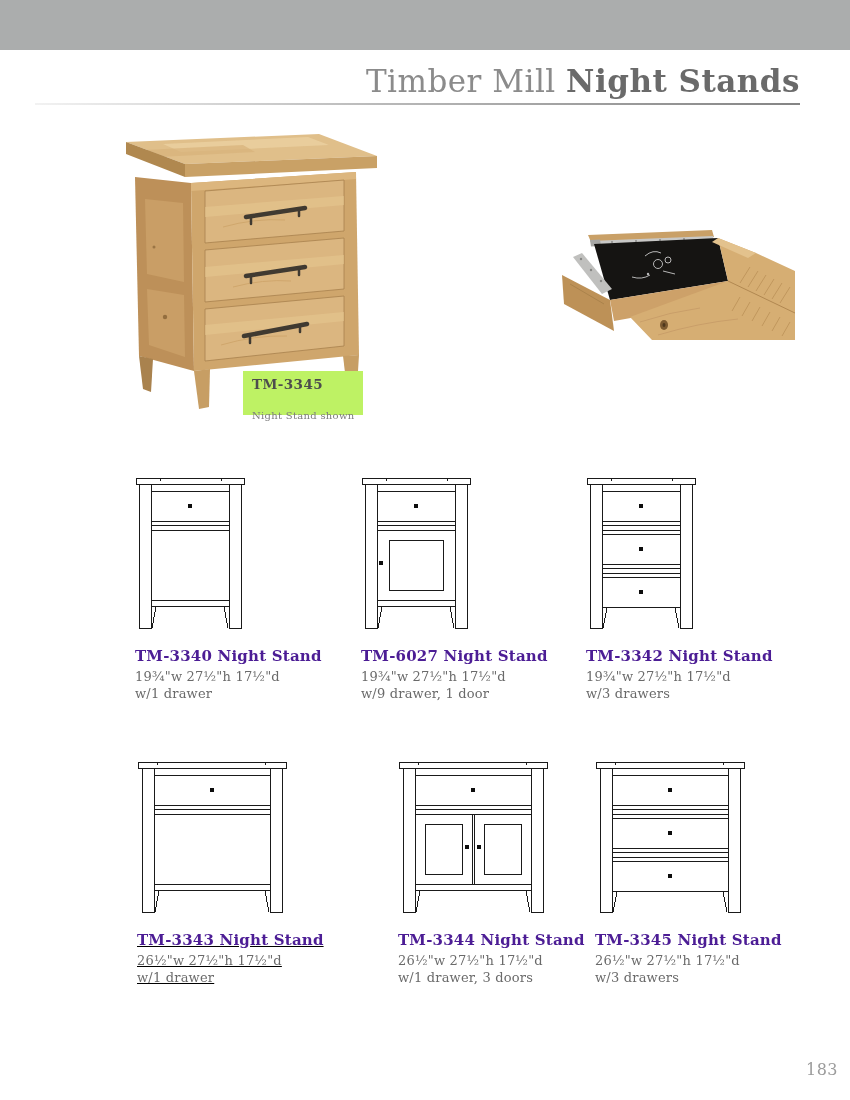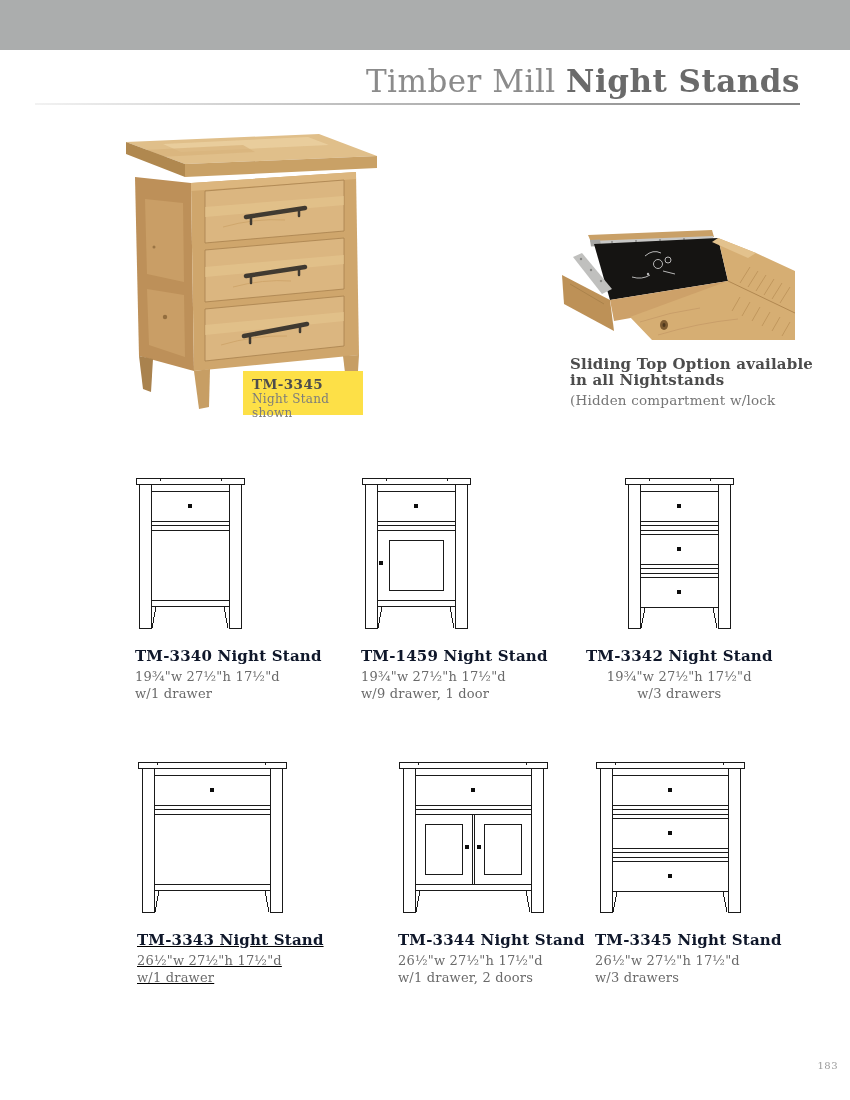--- a/index.html
+++ b/index.html
@@ -5,33 +5,33 @@
   html,body{margin:0;padding:0;background:#fff;}
   .page{position:relative;width:850px;height:1100px;background:#ffffff;overflow:hidden;
         font-family:"DejaVu Serif", serif;}
   .top-bar{position:absolute;left:0;top:0;width:850px;height:50px;background:#abadad;}
   .title{position:absolute;top:64px;right:50px;font-size:31px;line-height:34px;letter-spacing:.5px;white-space:nowrap;}
   .t-reg{color:#8b8b8b;font-weight:400;}
   .t-bold{color:#6a6a6a;font-weight:700;}
   .rule{position:absolute;left:35px;top:103px;width:765px;height:2px;
         background:linear-gradient(to right,#f2f2f2,#b9b9b9 45%,#848484);}
   .hero{position:absolute;left:93px;top:127px;width:300px;height:292px;}
-  .hero-cap{position:absolute;left:243px;top:371px;width:120px;height:44px;background:#fde047;
+  .hero-cap{position:absolute;left:243px;top:371px;width:120px;height:44px;background:#bef264;
             box-sizing:border-box;padding:5px 6px 0 9px;}
   .hc-model{font-weight:700;font-size:13.5px;color:#4d4d4d;letter-spacing:.4px;}
-  .hc-text{font-size:12px;color:#7c7c7c;letter-spacing:.3px;margin-top:0;}
+  .hc-text{font-size:10px;color:#7c7c7c;letter-spacing:.3px;margin-top:18px;}
   .slide-photo{position:absolute;left:560px;top:227px;width:235px;height:113px;}
   .slide-cap{position:absolute;left:570px;top:356px;width:250px;}
   .sc-b{font-weight:700;font-size:15px;line-height:16px;color:#4c4c4c;letter-spacing:.2px;}
   .sc-n{font-size:13.5px;color:#757575;margin-top:4px;letter-spacing:.2px;}
   .cell{position:absolute;}
   .drawing{margin-bottom:14px;}
-  .pname{font-weight:700;font-size:15px;color:#0f172a;letter-spacing:.2px;margin-bottom:4px;}
+  .pname{font-weight:700;font-size:15px;color:#4c1d95;letter-spacing:.2px;margin-bottom:4px;}
   .pdims,.pconf{font-size:13px;color:#6a6a6a;line-height:16.5px;letter-spacing:.2px;}
-  .pageno{position:absolute;right:12px;top:1060px;font-size:10px;color:#9b9b9b;letter-spacing:.5px;}
+  .pageno{position:absolute;right:12px;top:1060px;font-size:16px;color:#9b9b9b;letter-spacing:.5px;}
 </style>
 </head>
 <body>
 
 <div class="page">
 
   <div class="top-bar"></div>
 
   <div class="title"><span class="t-reg">Timber Mill </span><span class="t-bold">Night Stands</span></div>
 
@@ -134,25 +134,20 @@
       </g>
       <ellipse cx="104" cy="98" rx="4" ry="5" fill="#7c5a30"></ellipse>
       <ellipse cx="104" cy="98" rx="1.5" ry="2" fill="#4e371c"></ellipse>
       <g stroke="#c09463" stroke-width="1" fill="none" opacity=".6">
         <path d="M80,95 q30,-10 60,-14"></path>
         <path d="M98,108 q40,-12 80,-16"></path>
       </g>
     </svg>
   </div>
 
-  <div class="slide-cap">
-    <div class="sc-b">Sliding Top Option available</div>
-    <div class="sc-b">in all Nightstands</div>
-    <div class="sc-n">(Hidden compartment w/lock</div>
-  </div>
 
   <div class="cell" style="left:135px;top:477px;">
     <div class="drawing"><svg viewBox="0 0 110 152" width="110" height="152" shape-rendering="crispEdges">
           <rect x="1" y="1" width="108" height="6" stroke="#1a1a1a" stroke-width="1" fill="none"></rect>
           <path d="M25 1 v3 M86 1 v3" stroke="#1a1a1a" stroke-width="1" fill="none"></path>
           <rect x="4" y="7" width="12" height="144" stroke="#1a1a1a" stroke-width="1" fill="none"></rect>
           <rect x="94" y="7" width="12" height="144" stroke="#1a1a1a" stroke-width="1" fill="none"></rect>
           <rect x="16" y="14" width="78" height="30" stroke="#1a1a1a" stroke-width="1" fill="none"></rect>
           <circle cx="55" cy="29" r="2.2" fill="#0d0d0d"></circle>
           <rect x="16" y="48" width="78" height="5" stroke="#1a1a1a" stroke-width="1" fill="none"></rect>
@@ -172,26 +167,26 @@
           <rect x="94" y="7" width="12" height="144" stroke="#1a1a1a" stroke-width="1" fill="none"></rect>
           <rect x="16" y="14" width="78" height="30" stroke="#1a1a1a" stroke-width="1" fill="none"></rect>
           <circle cx="55" cy="29" r="2.2" fill="#0d0d0d"></circle>
           <rect x="16" y="48" width="78" height="5" stroke="#1a1a1a" stroke-width="1" fill="none"></rect>
           <rect x="16" y="53" width="78" height="70" stroke="#1a1a1a" stroke-width="1" fill="none"></rect>
           <rect x="28" y="63" width="54" height="50" stroke="#1a1a1a" stroke-width="1" fill="none"></rect>
           <circle cx="20" cy="86" r="2.2" fill="#0d0d0d"></circle>
           <rect x="16" y="123" width="78" height="6" stroke="#1a1a1a" stroke-width="1" fill="none"></rect>
           <path d="M21 130 L17 151 M89 130 L93 151" stroke="#1a1a1a" stroke-width="1" fill="none"></path>
         </svg></div>
-    <div class="pname">TM-1459 Night Stand</div>
+    <div class="pname">TM-6027 Night Stand</div>
     <div class="pdims">19¾"w 27½"h 17½"d</div>
     <div class="pconf">w/9 drawer, 1 door</div>
   </div>
 
-  <div class="cell" style="left:586px;top:477px;text-align:center;">
+  <div class="cell" style="left:586px;top:477px;">
     <div class="drawing"><svg viewBox="0 0 110 152" width="110" height="152" shape-rendering="crispEdges">
           <rect x="1" y="1" width="108" height="6" stroke="#1a1a1a" stroke-width="1" fill="none"></rect>
           <path d="M25 1 v3 M86 1 v3" stroke="#1a1a1a" stroke-width="1" fill="none"></path>
           <rect x="4" y="7" width="12" height="144" stroke="#1a1a1a" stroke-width="1" fill="none"></rect>
           <rect x="94" y="7" width="12" height="144" stroke="#1a1a1a" stroke-width="1" fill="none"></rect>
           <rect x="16" y="14" width="78" height="30" stroke="#1a1a1a" stroke-width="1" fill="none"></rect>
           <circle cx="55" cy="29" r="2.2" fill="#0d0d0d"></circle>
           <rect x="16" y="48" width="78" height="5" stroke="#1a1a1a" stroke-width="1" fill="none"></rect>
           <rect x="16" y="57" width="78" height="30" stroke="#1a1a1a" stroke-width="1" fill="none"></rect>
           <circle cx="55" cy="72" r="2.2" fill="#0d0d0d"></circle>
@@ -235,21 +230,21 @@
           <rect x="27" y="63" width="37" height="50" stroke="#1a1a1a" stroke-width="1" fill="none"></rect>
           <rect x="76" y="53" width="57" height="70" stroke="#1a1a1a" stroke-width="1" fill="none"></rect>
           <rect x="86" y="63" width="37" height="50" stroke="#1a1a1a" stroke-width="1" fill="none"></rect>
           <circle cx="69" cy="86" r="2.2" fill="#0d0d0d"></circle>
           <circle cx="81" cy="86" r="2.2" fill="#0d0d0d"></circle>
           <rect x="17" y="123" width="116" height="6" stroke="#1a1a1a" stroke-width="1" fill="none"></rect>
           <path d="M22 130 L18 151 M128 130 L132 151" stroke="#1a1a1a" stroke-width="1" fill="none"></path>
         </svg></div>
     <div class="pname">TM-3344 Night Stand</div>
     <div class="pdims">26½"w 27½"h 17½"d</div>
-    <div class="pconf">w/1 drawer, 2 doors</div>
+    <div class="pconf">w/1 drawer, 3 doors</div>
   </div>
 
   <div class="cell" style="left:595px;top:761px;">
     <div class="drawing"><svg viewBox="0 0 150 152" width="150" height="152" shape-rendering="crispEdges">
           <rect x="1" y="1" width="148" height="6" stroke="#1a1a1a" stroke-width="1" fill="none"></rect>
           <path d="M20 1 v3 M128 1 v3" stroke="#1a1a1a" stroke-width="1" fill="none"></path>
           <rect x="5" y="7" width="12" height="144" stroke="#1a1a1a" stroke-width="1" fill="none"></rect>
           <rect x="133" y="7" width="12" height="144" stroke="#1a1a1a" stroke-width="1" fill="none"></rect>
           <rect x="17" y="14" width="116" height="30" stroke="#1a1a1a" stroke-width="1" fill="none"></rect>
           <circle cx="75" cy="29" r="2.2" fill="#0d0d0d"></circle>

